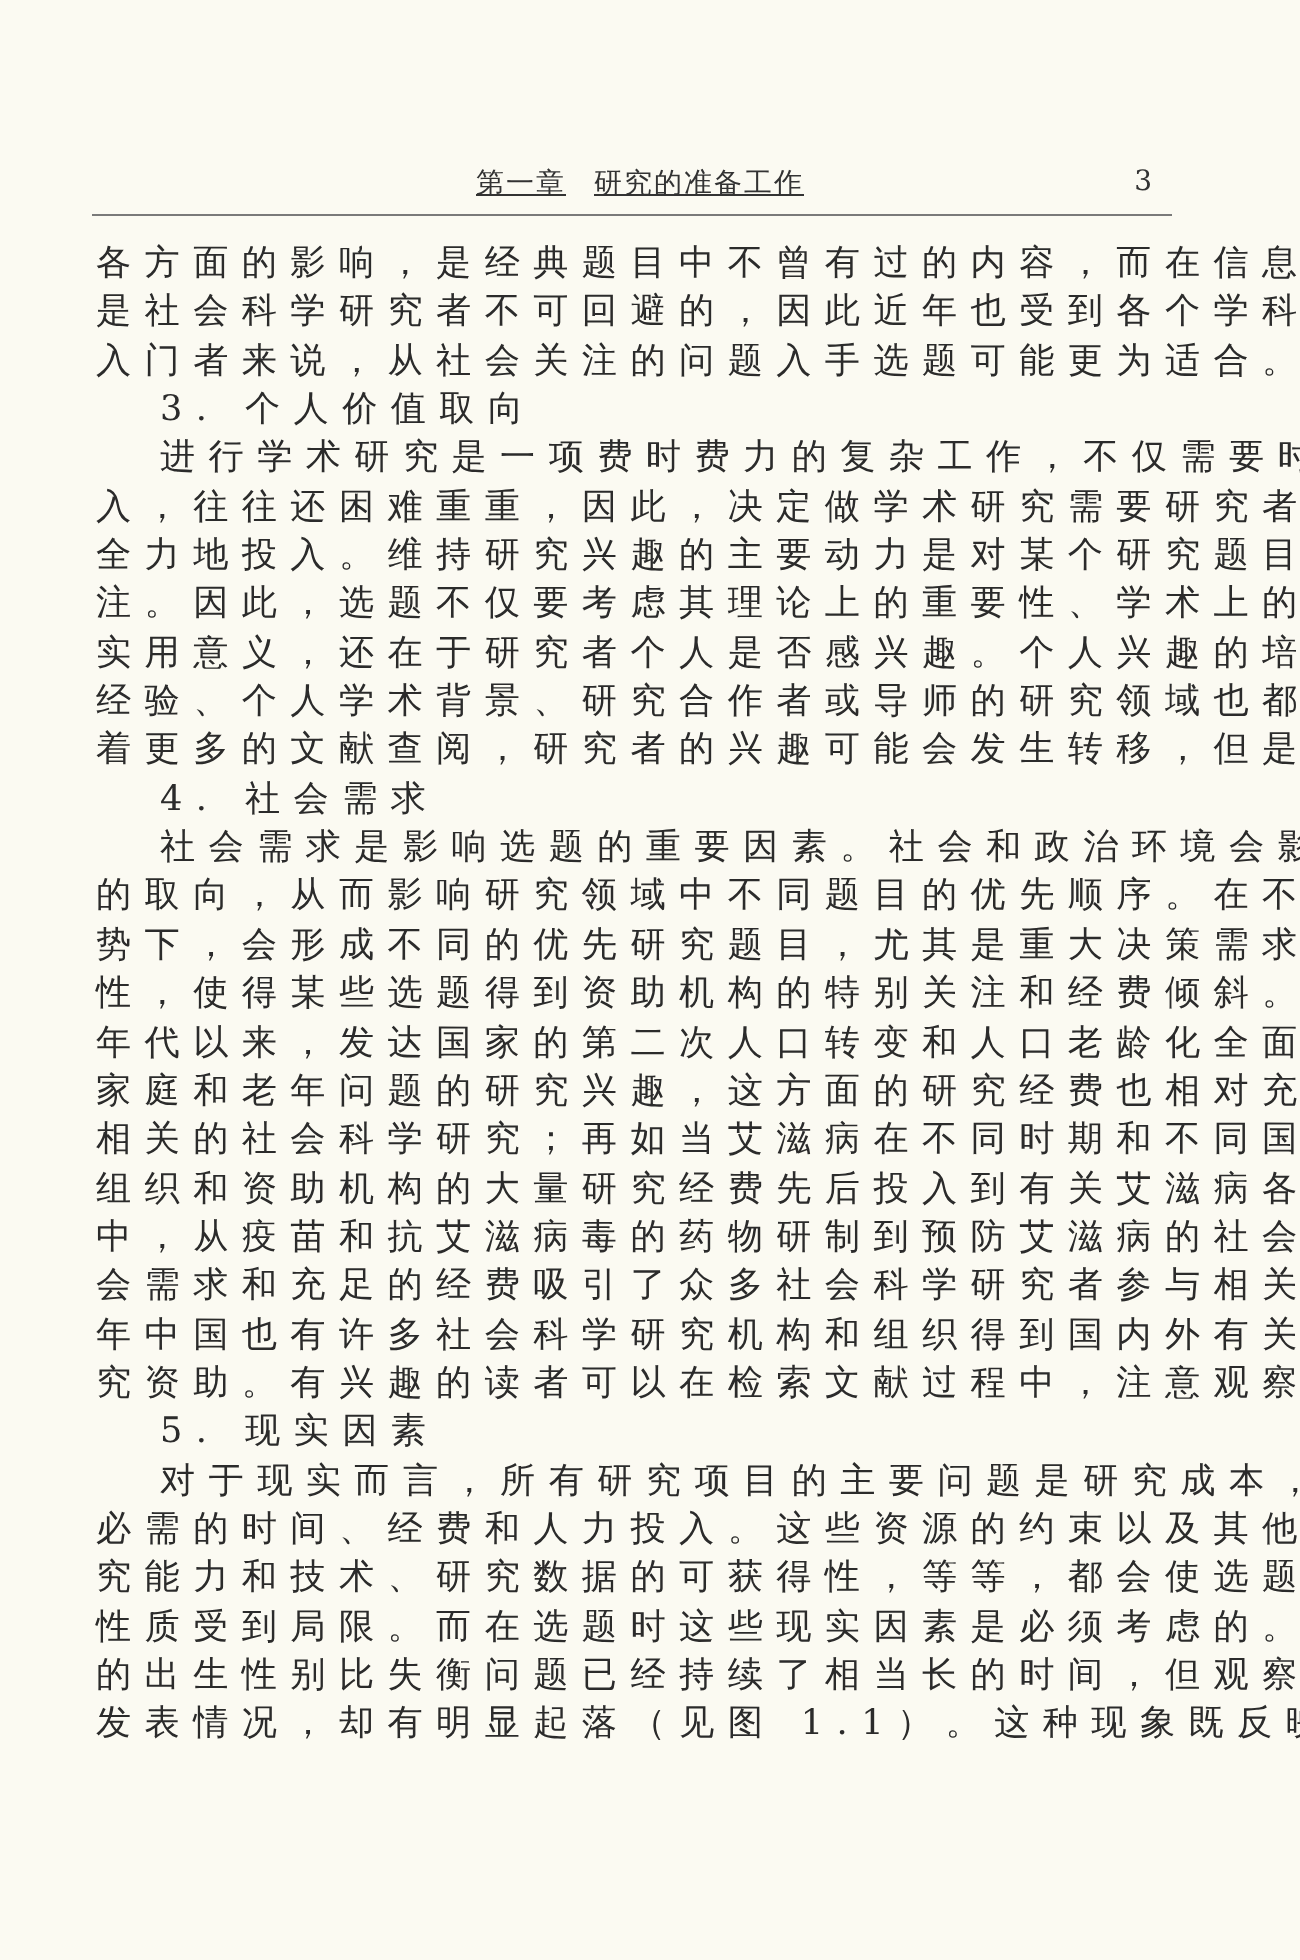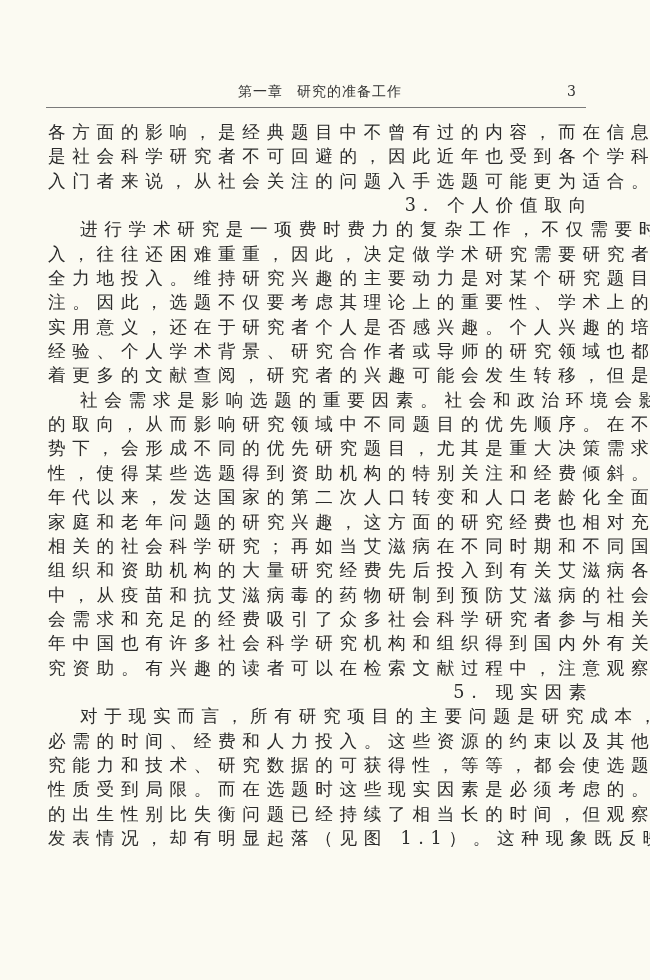--- a/index.html
+++ b/index.html
@@ -12,36 +12,37 @@
   }
   .page { position: absolute; left: 0; top: 0; width: 650px; height: 980px; }
   .running-head {
     position: absolute; left: 46px; top: 83px; width: 540px; height: 24px;
     border-bottom: 1.2px solid #7a7a7a;
   }
   .head-title {
     position: absolute; left: 192px; top: 0px;
     font-size: 14px; letter-spacing: 1px; color: #333;
     white-space: nowrap;
+    text-decoration: underline;
   }
   .head-title .gap { display: inline-block; width: 14px; }
   .page-number {
     position: absolute; right: 10px; top: 0px;
     font-size: 14px; color: #333;
   }
   .body-text {
     position: absolute; left: 48px; top: 120px; width: 545px;
   }
   .line {
     height: 24.35px; line-height: 24.35px;
     font-size: 17.6px; letter-spacing: 6.7px;
     white-space: nowrap; overflow: visible;
   }
   .line.indent { padding-left: 32px; }
-  .line.heading { padding-left: 32px; letter-spacing: 6.7px; text-align: right; }
+  .line.heading { padding-left: 32px; letter-spacing: 6.7px; }
 </style>
 </head>
 <body>
 
 <div class="page">
   <div class="running-head">
     <div class="head-title">
       <span>第一章</span><span class="gap"></span><span>研究的准备工作</span>
     </div>
     <div class="page-number">3</div>
@@ -52,20 +53,21 @@
       <div class="line">是社会科学研究者不可回避的，因此近年也受到各个学科的关注。对于初</div>
       <div class="line">入门者来说，从社会关注的问题入手选题可能更为适合。</div>
       <div class="line heading">3. 个人价值取向</div>
       <div class="line indent">进行学术研究是一项费时费力的复杂工作，不仅需要时间和经费的投</div>
       <div class="line">入，往往还困难重重，因此，决定做学术研究需要研究者有强烈的兴趣并</div>
       <div class="line">全力地投入。维持研究兴趣的主要动力是对某个研究题目的持久和高度关</div>
       <div class="line">注。因此，选题不仅要考虑其理论上的重要性、学术上的创新和对社会的</div>
       <div class="line">实用意义，还在于研究者个人是否感兴趣。个人兴趣的培养与日常观察和</div>
       <div class="line">经验、个人学术背景、研究合作者或导师的研究领域也都有关联。有时随</div>
       <div class="line">着更多的文献查阅，研究者的兴趣可能会发生转移，但是这种发展过程仍</div>
+      <div class="line heading">4. 社会需求</div>
       <div class="line indent">社会需求是影响选题的重要因素。社会和政治环境会影响到研究资助</div>
       <div class="line">的取向，从而影响研究领域中不同题目的优先顺序。在不同时期和不同形</div>
       <div class="line">势下，会形成不同的优先研究题目，尤其是重大决策需求具有更强的时效</div>
       <div class="line">性，使得某些选题得到资助机构的特别关注和经费倾斜。例如 20 世纪 80</div>
       <div class="line">年代以来，发达国家的第二次人口转变和人口老龄化全面提升了对于婚姻</div>
       <div class="line">家庭和老年问题的研究兴趣，这方面的研究经费也相对充足，涌现了大批</div>
       <div class="line">相关的社会科学研究；再如当艾滋病在不同时期和不同国家蔓延时，国际</div>
       <div class="line">组织和资助机构的大量研究经费先后投入到有关艾滋病各个方面的研究当</div>
       <div class="line">中，从疫苗和抗艾滋病毒的药物研制到预防艾滋病的社会干预，巨大的社</div>
       <div class="line">会需求和充足的经费吸引了众多社会科学研究者参与相关研究，最近十多</div>

